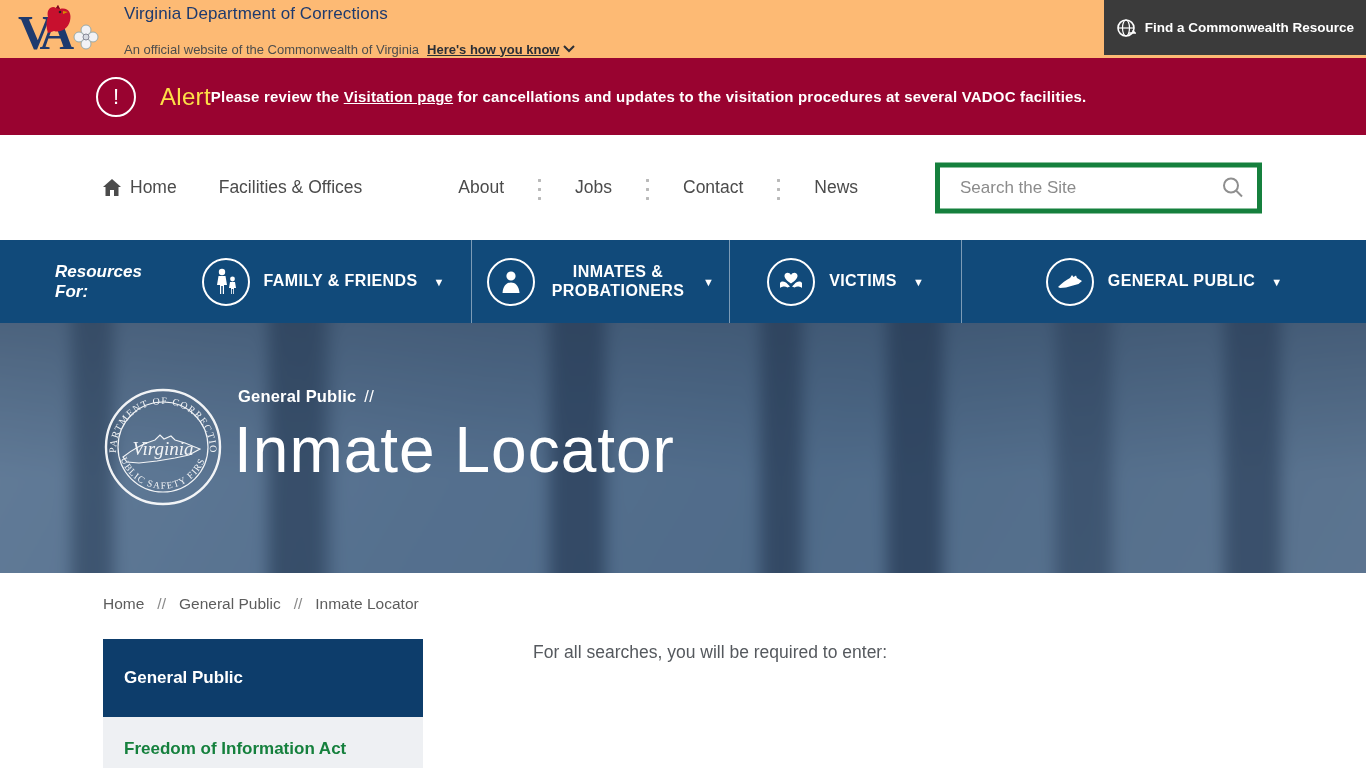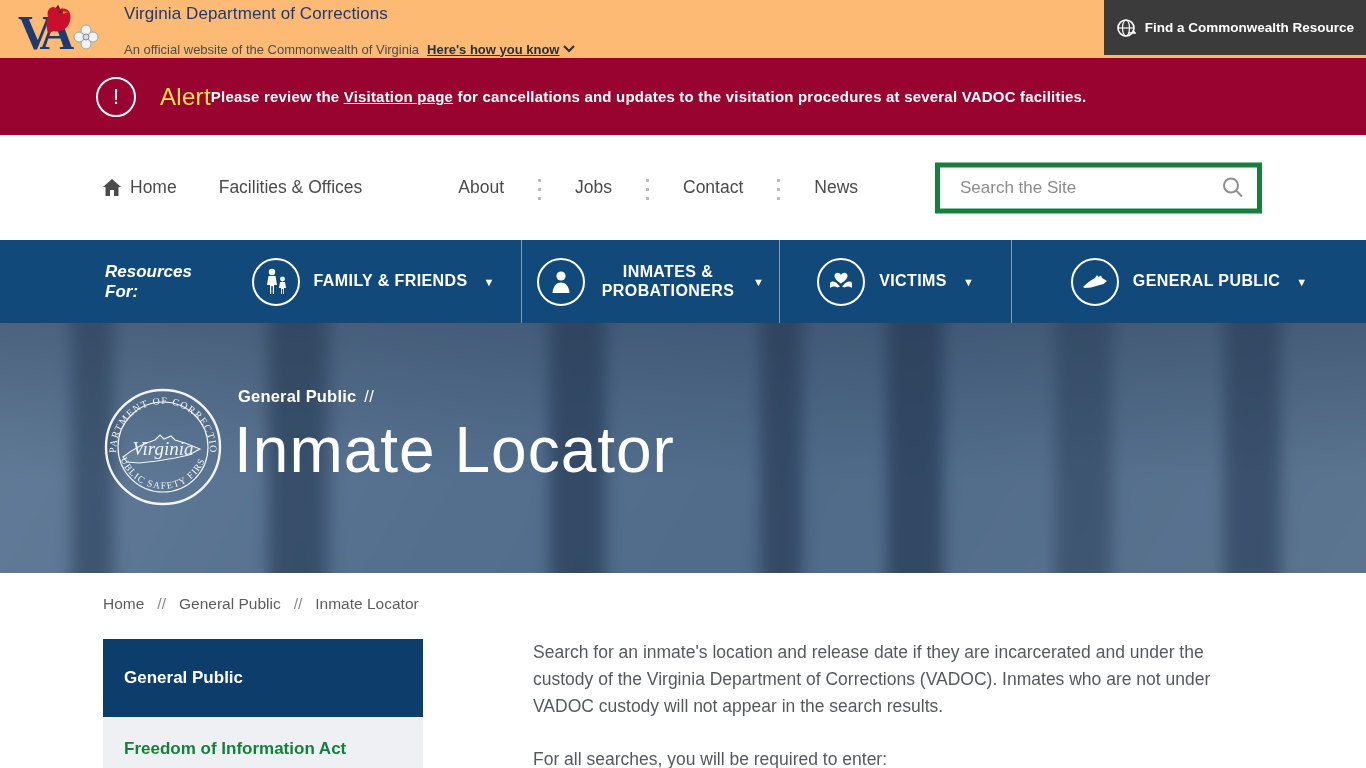--- a/index.html
+++ b/index.html
@@ -37,21 +37,21 @@
   .search-box { position:absolute; right:104px; top:50%; transform:translateY(-50%);
     width:327px; height:51px; border:5px solid #15803d; border-radius:0; background:#fff;
     display:flex; align-items:center; }
   .search-box input { flex:1; border:none; outline:none; font-size:17px; color:#444;
     padding-left:20px; background:transparent; font-family:inherit; }
   .search-box input::placeholder { color:#8b8b8b; }
   .search-btn { width:48px; display:flex; align-items:center; justify-content:center; cursor:pointer; }
 
   
   .resources { height:83px; background:#114a7a; display:flex; align-items:stretch; }
-  .res-label { display:flex; align-items:center; margin-left:105px; width:120px; flex:none;
+  .res-label { display:flex; align-items:center; margin-left:55px; width:120px; flex:none;
     color:#fff; font-size:17px; font-weight:bold; font-style:italic; }
   .res-item { display:flex; align-items:center; justify-content:center; gap:14px; cursor:pointer; }
   .res-item + .res-item { border-left:1px solid rgba(255,255,255,.45); }
   .ri-1{width:296px; border-left:none;} .ri-2{width:258px;} .ri-3{width:232px;} .ri-4{flex:1;}
   .res-circle { width:48px; height:48px; border:2px solid #fff; border-radius:50%; flex:none;
     display:flex; align-items:center; justify-content:center; }
   .res-text { color:#fff; font-size:16px; font-weight:bold; letter-spacing:.4px; text-align:center;
     line-height:1.15; white-space:nowrap; }
   .res-text.wrap { white-space:normal; max-width:138px; }
   .caret { color:#fff; font-size:11px; margin-left:2px; }
@@ -279,18 +279,17 @@
   </div>
 
   <div class="lower">
     <div class="sidebar">
       <div class="side-head">General Public</div>
       <div class="side-body">
         <div class="side-item">Freedom of Information Act</div>
       </div>
     </div>
     <div class="main-col">
-      <p>Search for an inmate's location and release date if they are incarcerated and under the custody of the Virginia Department of Corrections (VADOC). Inmates who are not under VADOC custody will not appear in the search results.</p>
       <p>For all searches, you will be required to enter:</p>
     </div>
   </div>
 
 </div>
 
 </body></html>

